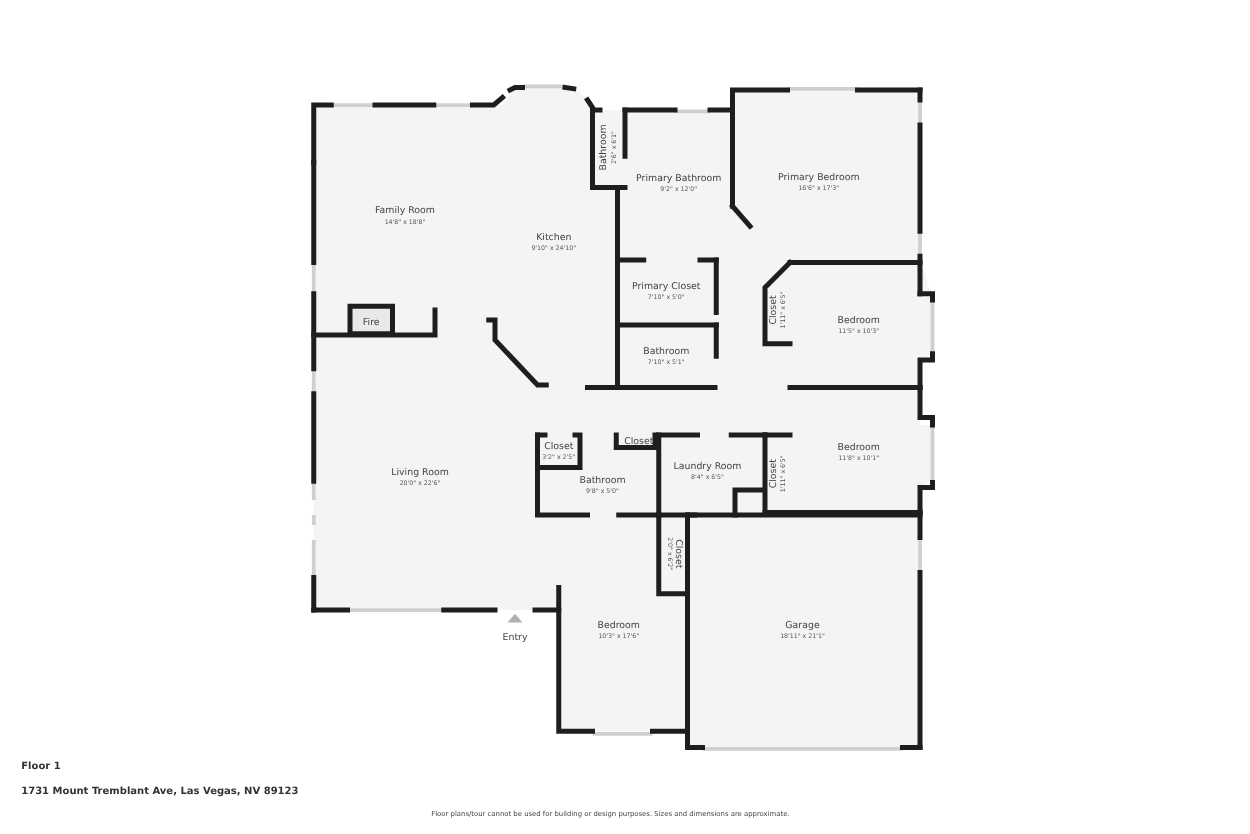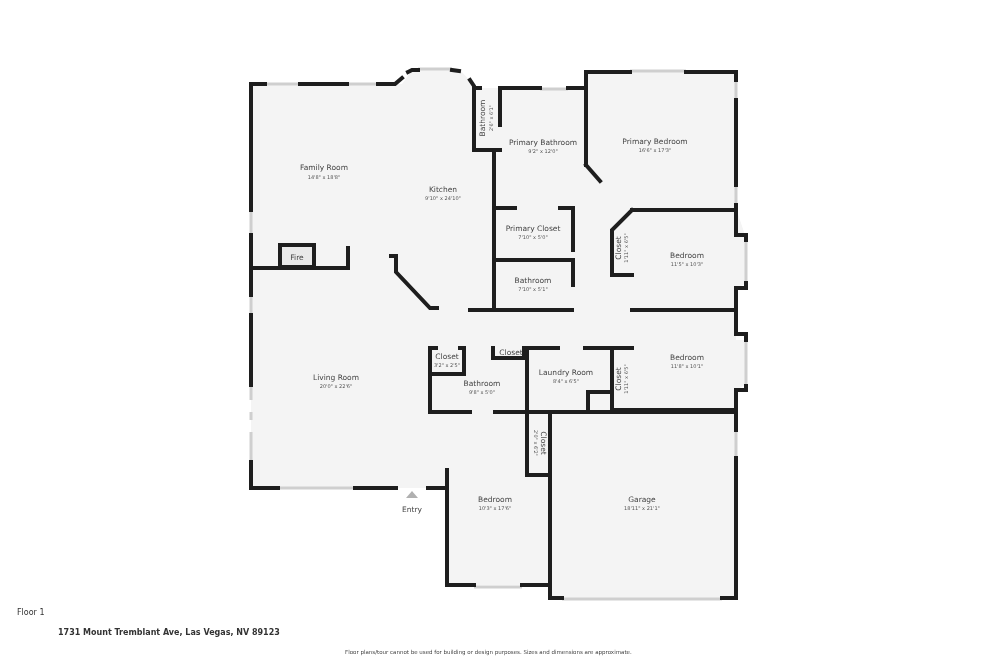--- a/index.html
+++ b/index.html
@@ -3,22 +3,22 @@
 <meta charset="utf-8">
 <style>
   html, body { margin:0; padding:0; background:#ffffff; }
   body { width:1000px; height:667px; position:relative; overflow:hidden; font-family:"DejaVu Sans", sans-serif; }
   #plan { position:absolute; left:0; top:0; width:1000px; height:667px; }
   .floor { fill:#f4f4f4; stroke:none; }
   .wall { stroke:#1e1e1e; stroke-width:4; stroke-linecap:square; fill:none; }
   .win { stroke:#cfcfcf; stroke-width:3; fill:none; }
   .name { font-family:"DejaVu Sans", sans-serif; font-size:7.5px; fill:#444; text-anchor:middle; }
   .dim { font-family:"DejaVu Sans", sans-serif; font-size:5px; fill:#555; text-anchor:middle; }
-  .footer-addr { position:absolute; left:17px; top:628px; font-size:8px; color:#333; font-weight:bold;margin-left:41px; }
-  .footer-floor { position:absolute; left:17px; top:608px; font-size:8px; color:#333; font-weight:normal; }
+  .footer-addr { position:absolute; left:17px; top:628px; font-size:8px; color:#333; font-weight:bold; }
+  .footer-floor { position:absolute; left:17px; top:608px; font-size:8px; color:#333; font-weight:bold; }
   .footer-disclaimer { position:absolute; left:345px; top:649px; font-size:5.5px; color:#444; }
 </style>
 </head>
 <body>
 
 <svg id="plan" viewBox="0 0 1000 667" xmlns="http://www.w3.org/2000/svg">
 
   <g>
     <polygon class="floor" points="251,84 402,84 412,70 460,70 473,84 473,88 584,88 584,72 736,72 736,208 745,235 745,284 736,288 736,340 745,340 745,385 736,390 736,598 550,598 550,585 447,585 447,488 251,488"></polygon>
   </g>

